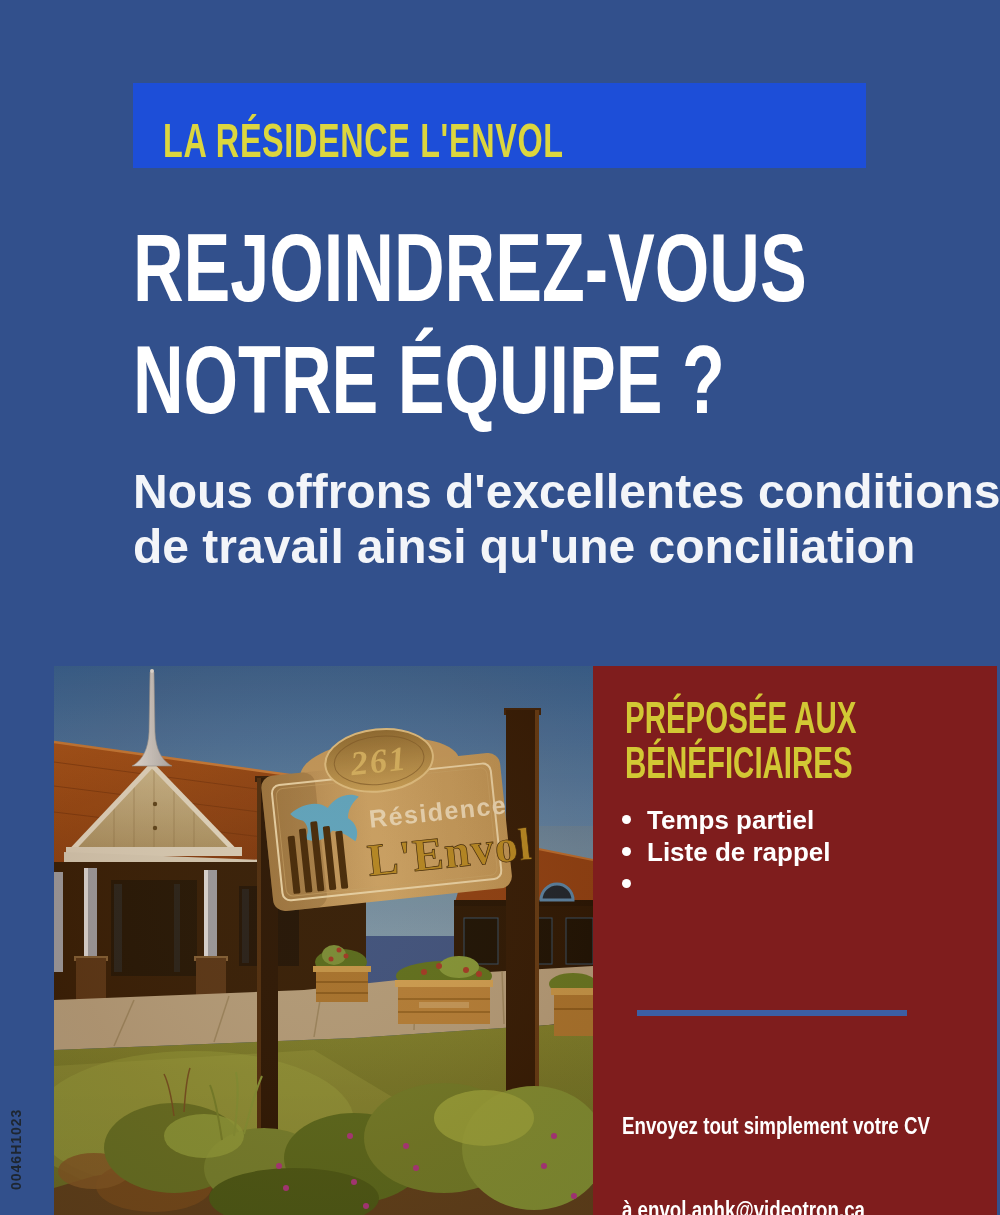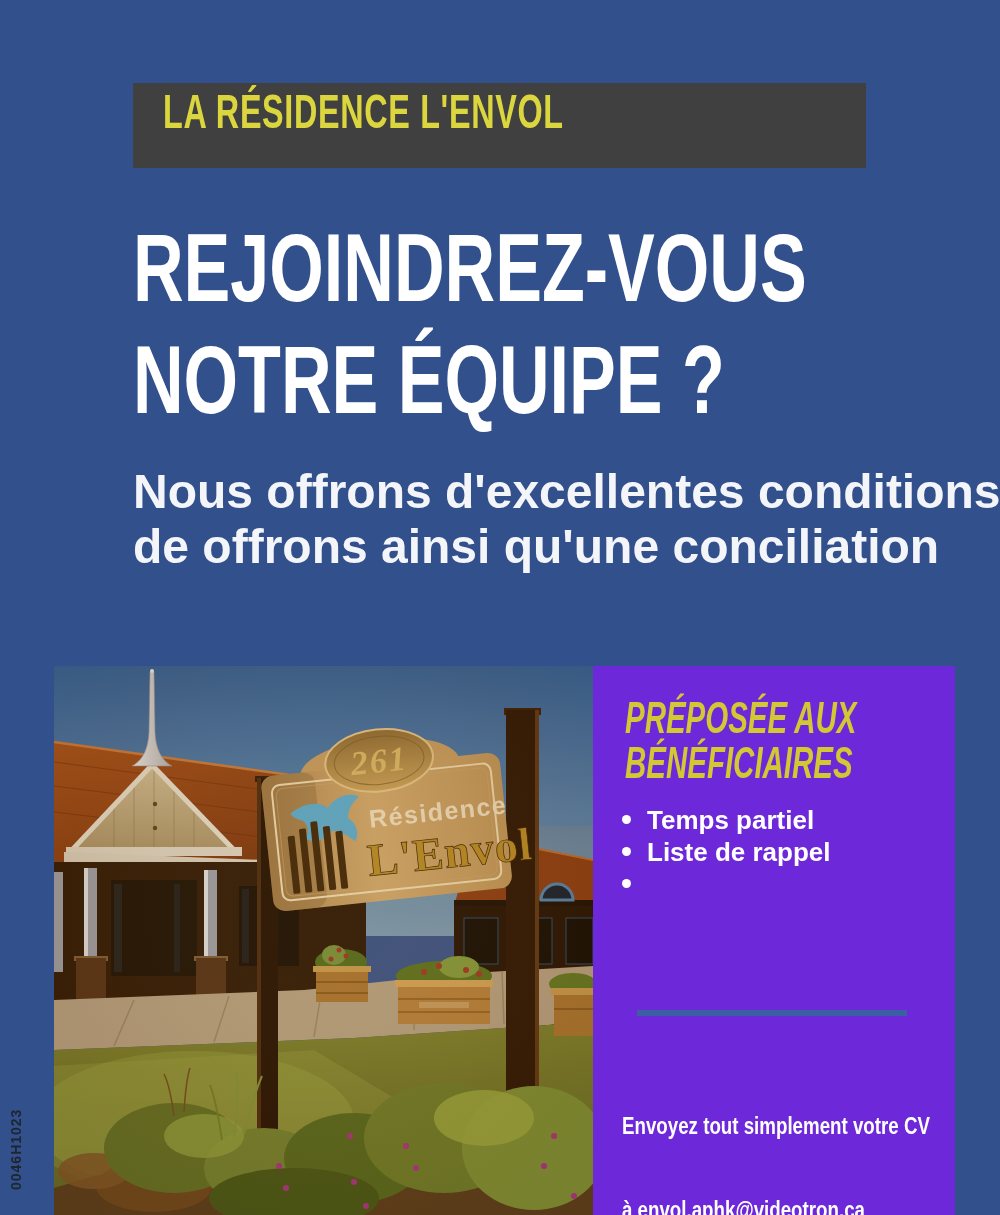--- a/index.html
+++ b/index.html
@@ -10,23 +10,23 @@
     background: #32508c;
     overflow: hidden;
     font-family: "Liberation Sans", sans-serif;
   }
 
   
   .banner {
     position: absolute;
     left: 133px; top: 83px;
     width: 733px; height: 85px;
-    background: #404040;
+    background: #1d4ed8;
     display: flex;
-    align-items: flex-start;
+    align-items: flex-end;
   }
   .banner-text {
     margin-left: 30px;
     font-size: 49px;
     font-weight: bold;
     letter-spacing: 1px;
     color: #dcd63e;
     white-space: nowrap;
     transform: scaleX(0.66);
     transform-origin: left center;
@@ -61,23 +61,22 @@
     position: absolute;
     left: 54px; top: 666px;
     width: 539px; height: 549px;
   }
   .photo svg { display: block; }
 
   
   .panel {
     position: absolute;
     left: 593px; top: 666px;
-    width: 362px; height: 549px;
-    background: #6d28d9;
-    font-style: italic;
+    width: 404px; height: 549px;
+    background: #7f1d1d;
   }
   .panel-title {
     margin: 29px 0 0 32px;
     font-size: 44px;
     font-weight: bold;
     line-height: 45px;
     color: #d2c834;
     white-space: nowrap;
     transform: scaleX(0.67);
     transform-origin: left top;
@@ -144,21 +143,21 @@
   <div class="banner-text">LA RÉSIDENCE L'ENVOL</div>
 </div>
 
 <div class="headline">
   <div>REJOINDREZ-VOUS</div>
   <div>NOTRE ÉQUIPE ?</div>
 </div>
 
 <div class="intro">
   <div>Nous offrons d'excellentes conditions</div>
-  <div>de offrons ainsi qu'une conciliation</div>
+  <div>de travail ainsi qu'une conciliation</div>
 </div>
 
 <div class="photo">
 <svg width="539" height="549" viewBox="0 0 539 549" xmlns="http://www.w3.org/2000/svg">
   <defs>
     <linearGradient id="sky" x1="0" y1="0" x2="0" y2="1">
       <stop offset="0" stop-color="#2b5f9c"></stop>
       <stop offset="1" stop-color="#6d9ac2"></stop>
     </linearGradient>
     <linearGradient id="roof" x1="0" y1="0" x2="0.6" y2="1">

